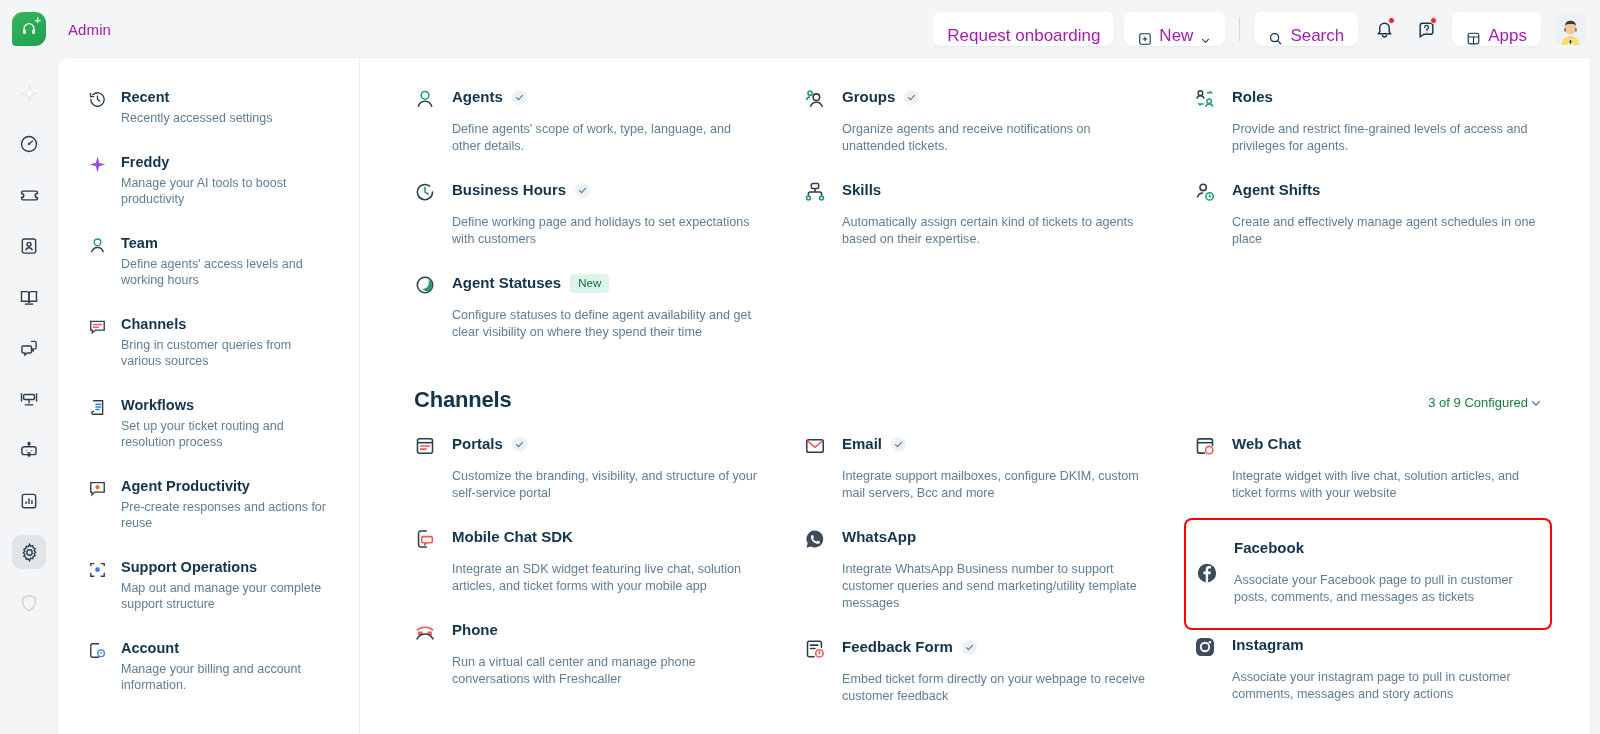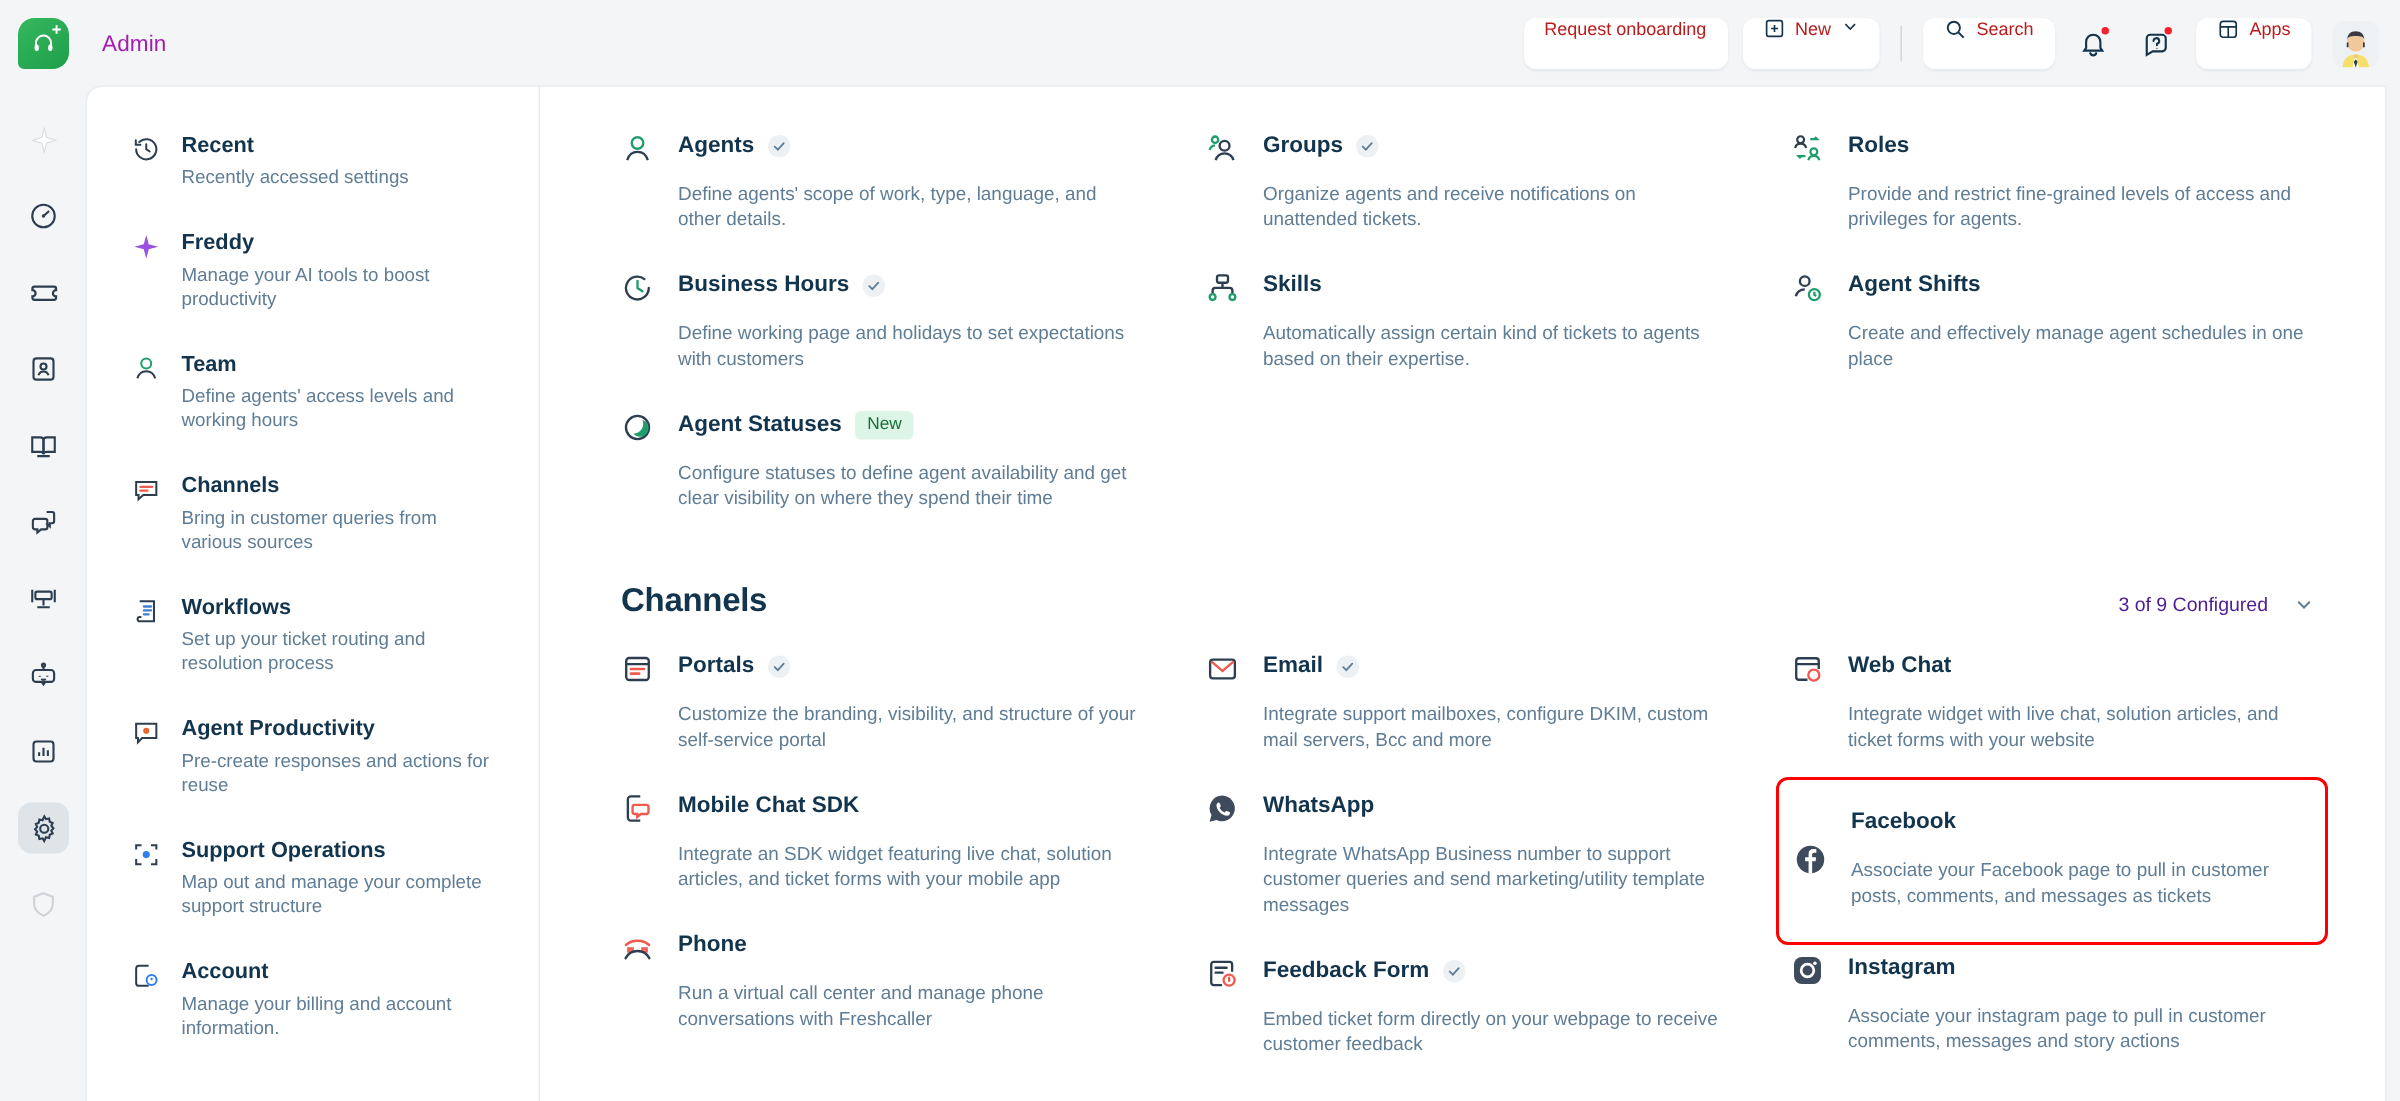--- a/index.html
+++ b/index.html
@@ -32,22 +32,22 @@
   .brand-logo .plus {
     position: absolute; right: 5px; top: 4px; color: #fff;
     font-size: 11px; line-height: 9px; font-weight: 700;
   }
   .brand-title { font-size: 15px; font-weight: 400; color: #a21caf; letter-spacing: .1px; }
 
   .topbar-right { margin-left: auto; display: flex; align-items: center; gap: 10px; }
   .pill-btn {
     background: #fff; border: none; border-radius: 8px;
     height: 34px; padding: 0 14px;
-    font-family: inherit; font-size: 12px; color: #b91c1c;
-    display: flex; align-items: flex-start; gap: 7px; cursor: pointer;
+    font-family: inherit; font-size: 17px; color: #a21caf;
+    display: flex; align-items: flex-end; gap: 7px; cursor: pointer;
     box-shadow: 0 1px 2px rgba(9,30,66,.06);
   }
   .vsep { width: 1px; height: 24px; background: #cfd7df; margin: 0 4px; }
   .icon-btn {
     width: 32px; height: 32px; background: transparent; border: none;
     display: flex; align-items: center; justify-content: center;
     cursor: pointer; position: relative; border-radius: 8px;
   }
   .dot-badge {
     position: absolute; top: 4px; right: 5px;
@@ -114,22 +114,22 @@
     background: #ddf5e6; color: #126e3a; font-size: 11.5px; font-weight: 400;
     padding: 2px 8px; border-radius: 4px; line-height: 15px;
   }
   .card-desc { font-size: 12.6px; color: #5f7d95; line-height: 17px; margin-top: 14px; max-width: 330px; }
 
   .section-row {
     display: flex; align-items: baseline; margin: 28px 0 14px 8px; padding-right: 8px;
   }
   .section-title { font-size: 22px; font-weight: 700; color: #12344d; letter-spacing: -.2px; }
   .section-status {
-    margin-left: auto; font-size: 13px; color: #4c1d95;
-    display: flex; align-items: center; gap: 18px; cursor: pointer;
+    margin-left: auto; font-size: 13px; color: #15803d;
+    display: flex; align-items: center; gap: 2px; cursor: pointer;
   }
   svg { display: block; }
 </style>
 </head>
 <body>
 
 <div class="app">
 
   <div class="topbar">
     <div class="brand-logo">

